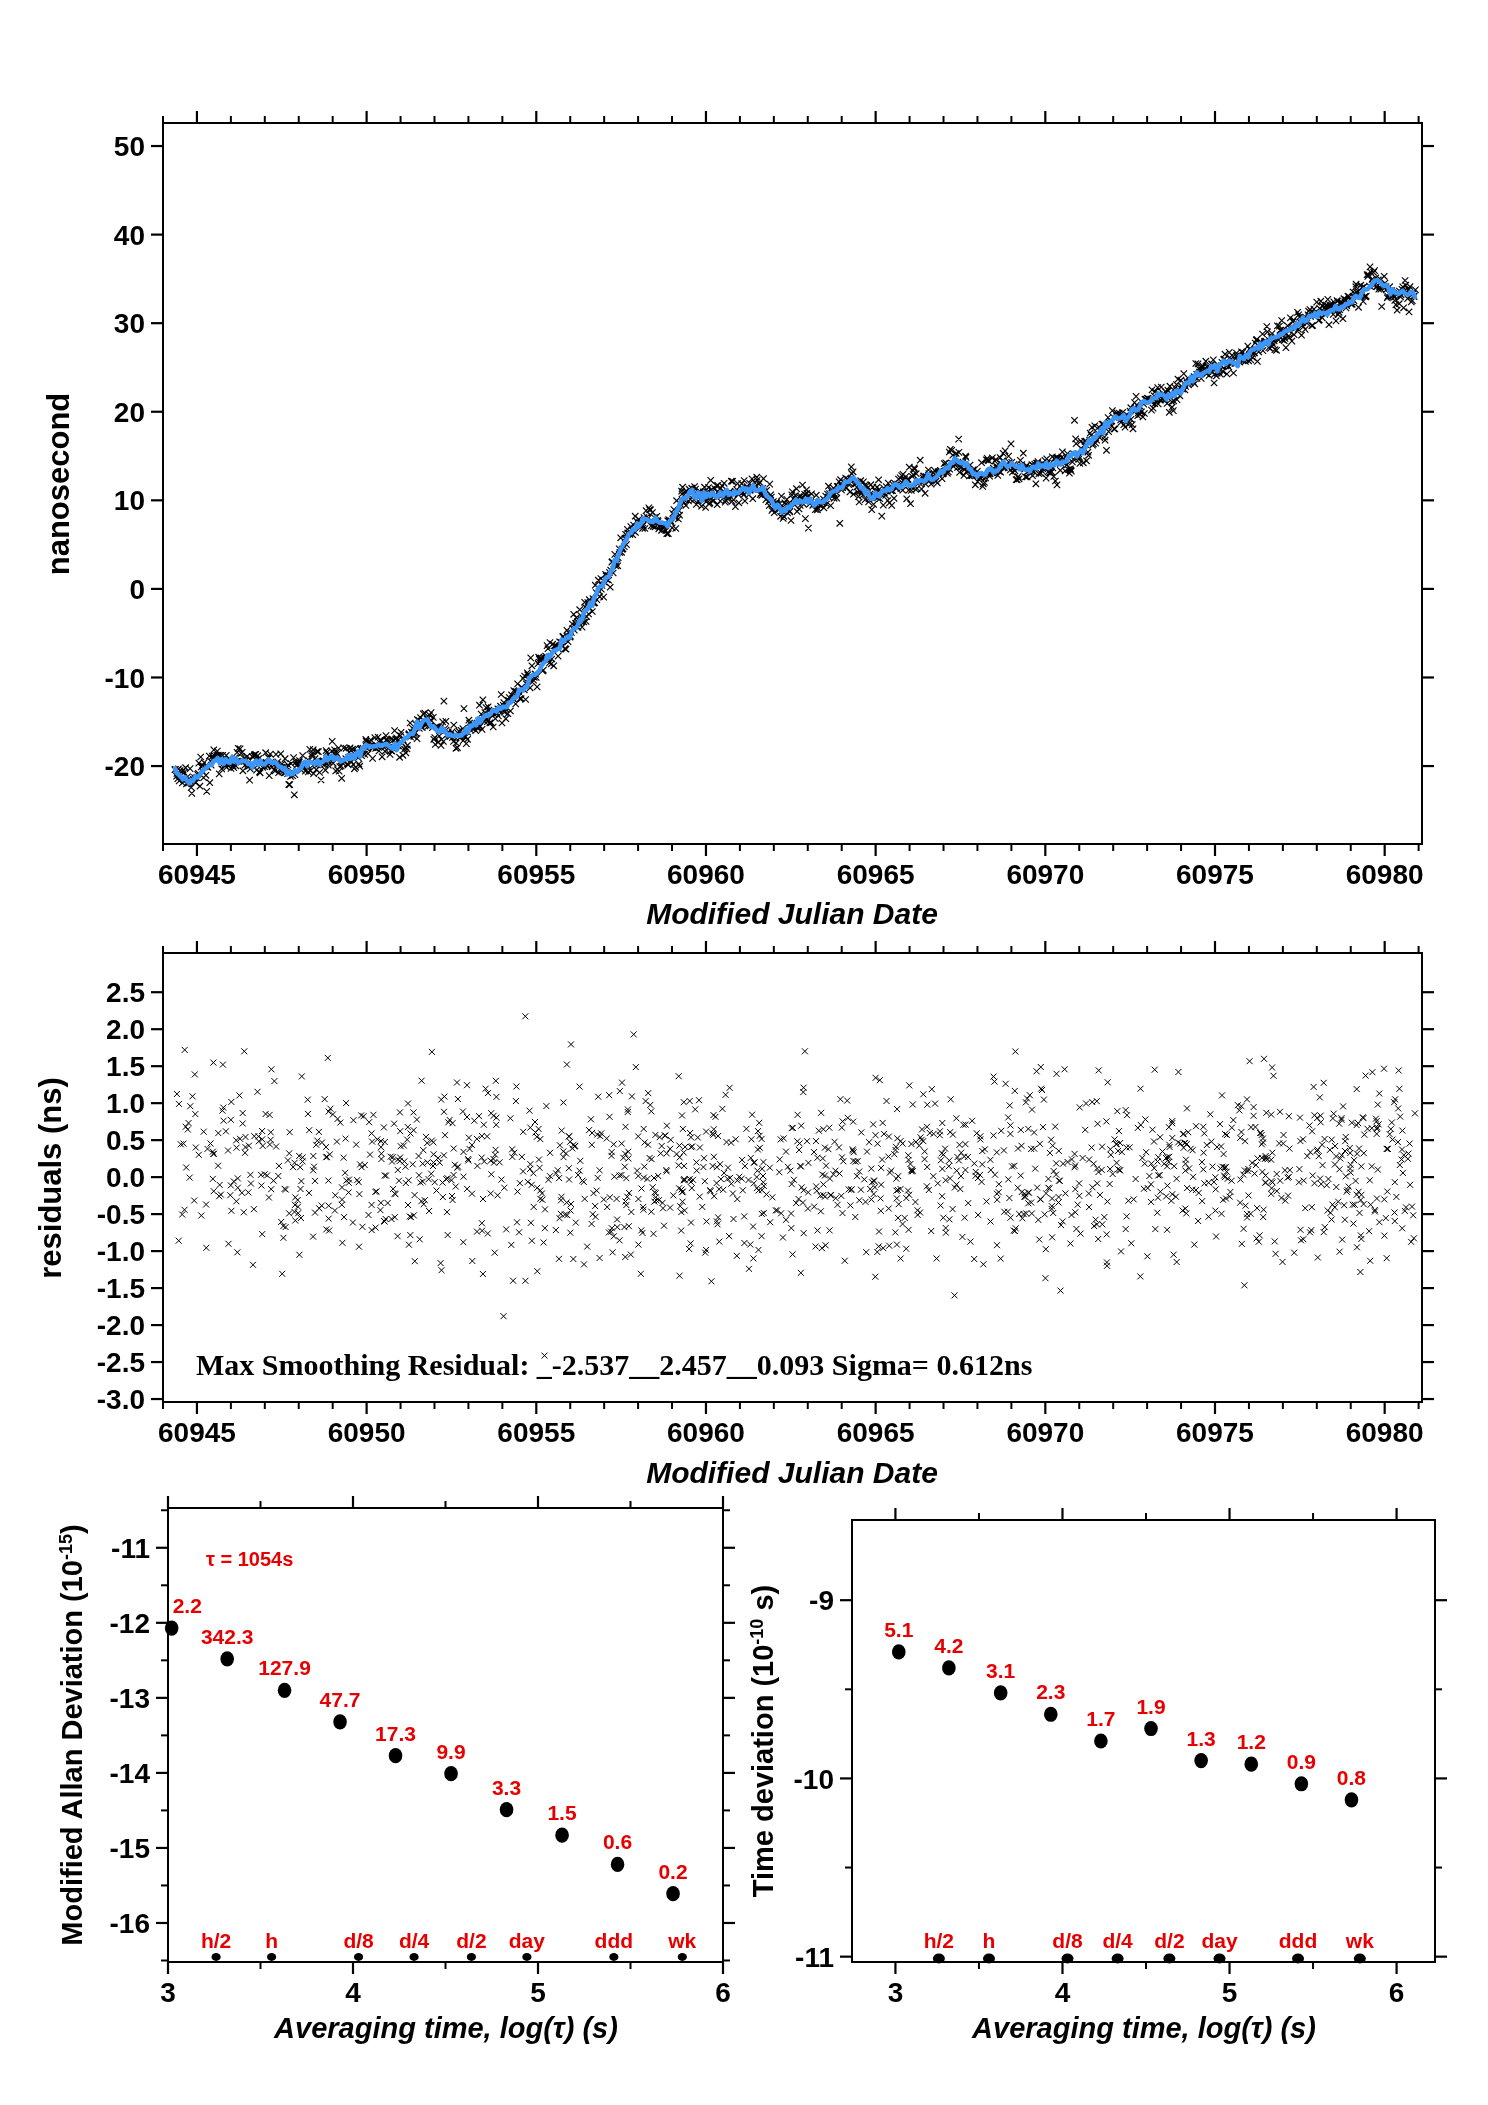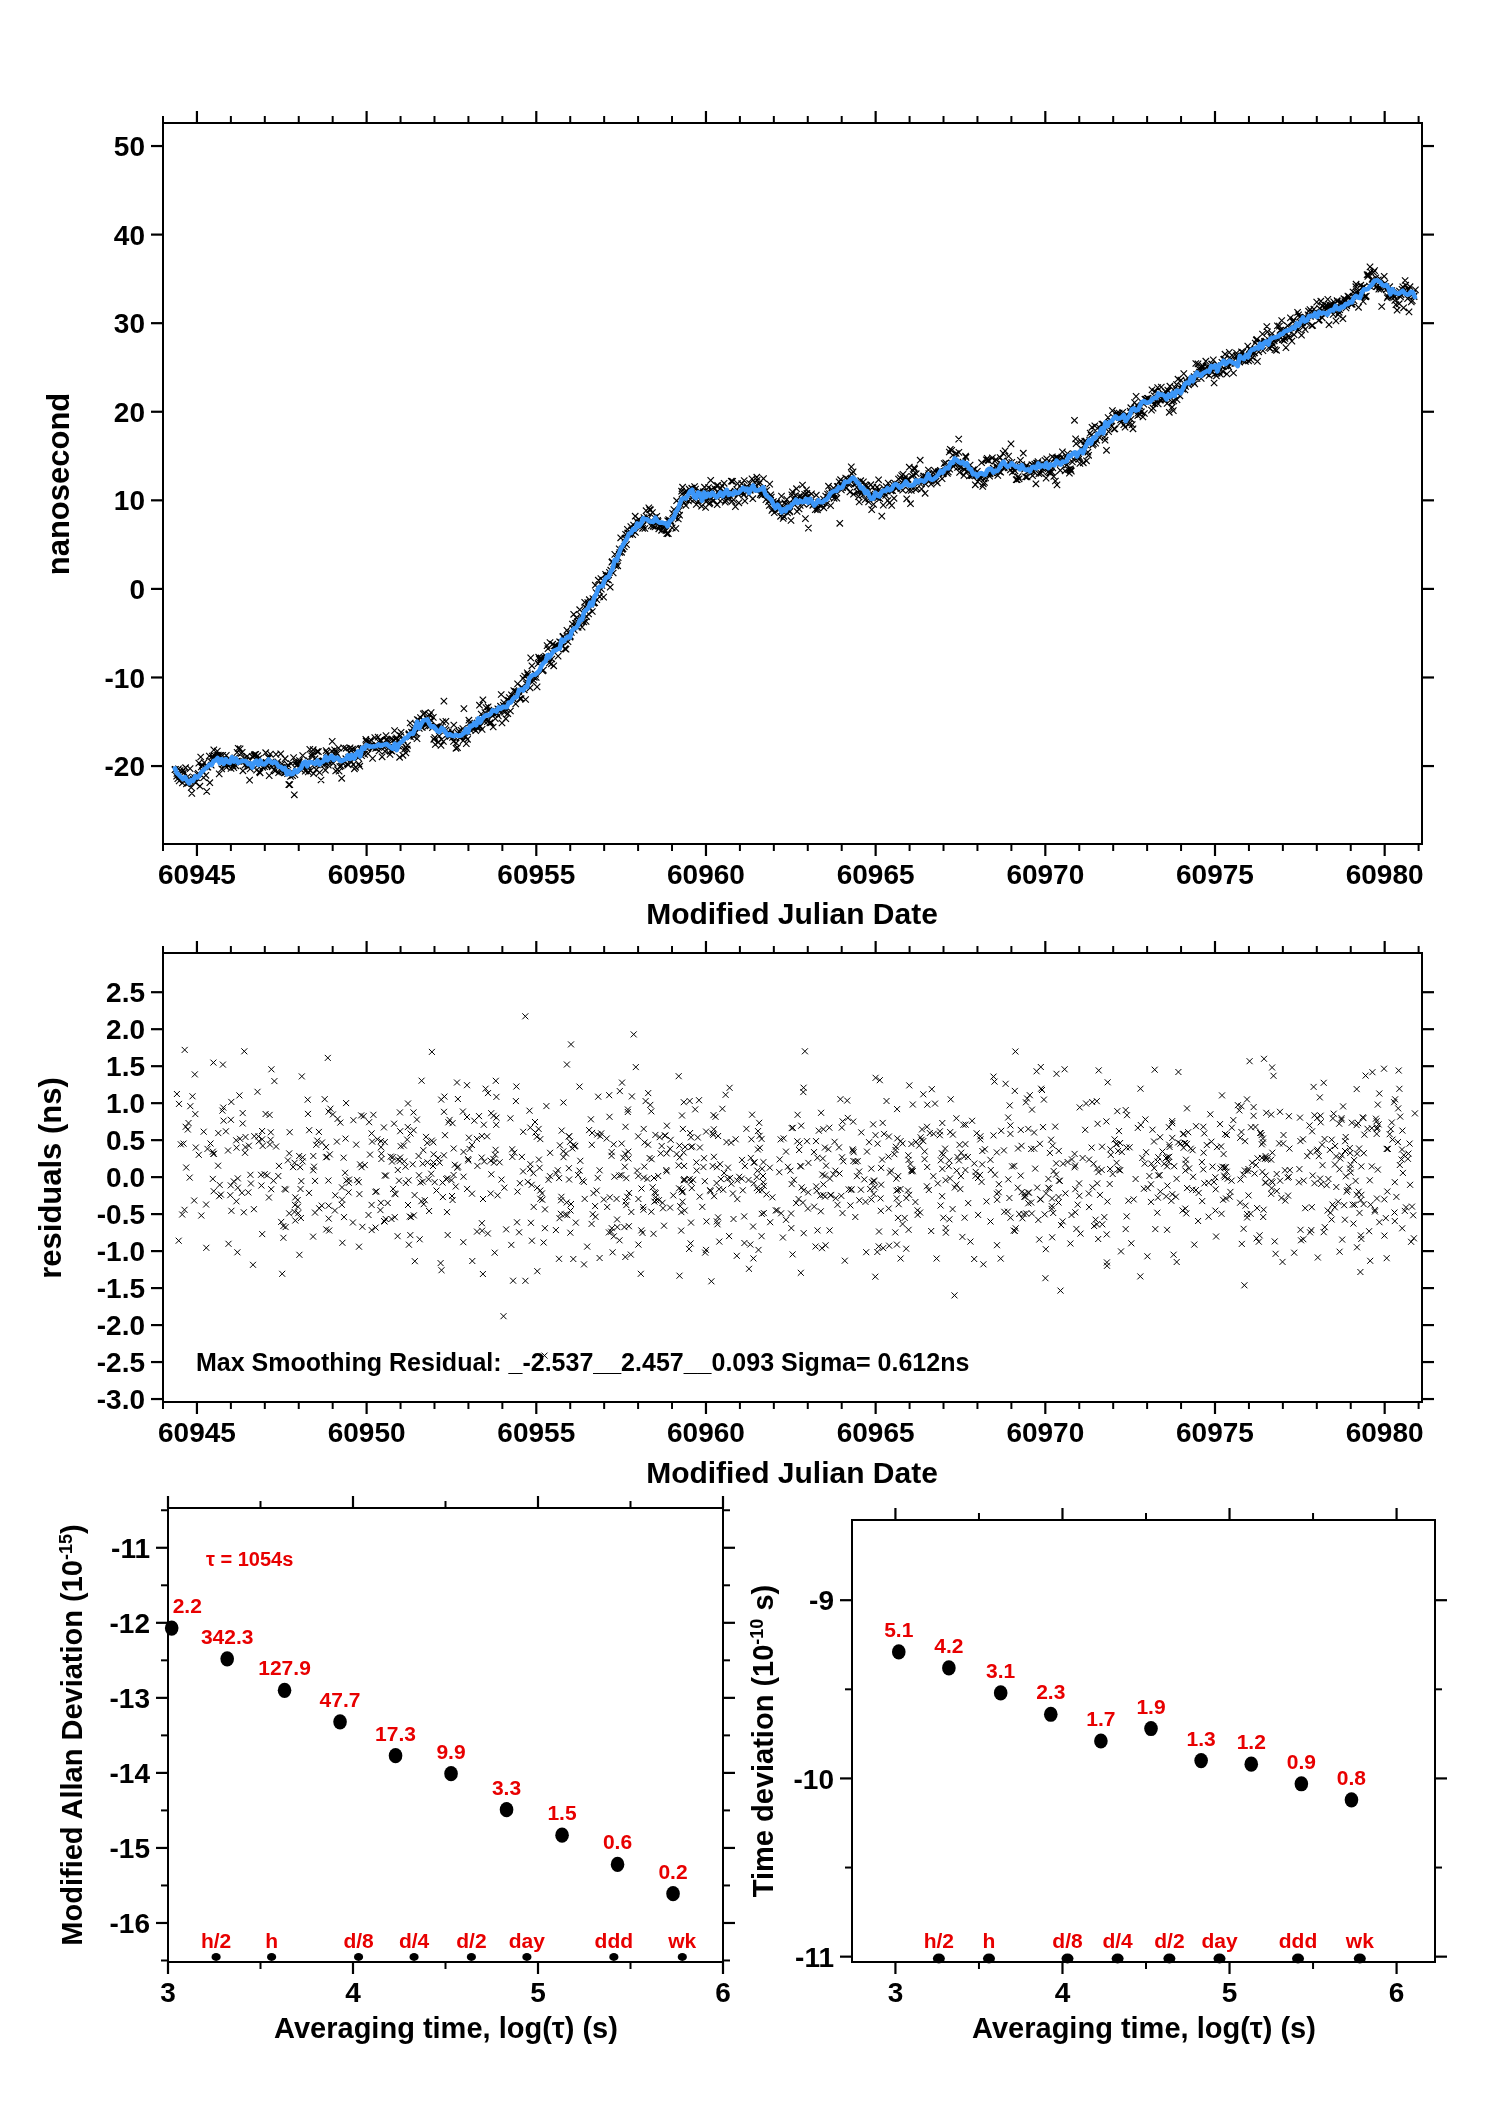--- a/index.html
+++ b/index.html
@@ -1,21 +1,21 @@
 <!DOCTYPE html>
 <html><head>
 <meta charset="utf-8">
 <style>
   html,body{margin:0;padding:0;background:#fff;}
   .fig{position:relative;width:1488px;height:2105px;background:#fff;overflow:hidden;
        font-family:"Liberation Sans",sans-serif;font-weight:bold;color:#000;}
   .fig svg{position:absolute;left:0;top:0;}
   .lbl{position:absolute;white-space:nowrap;line-height:1;}
   .rot{transform:translate(-50%,-50%) rotate(-90deg);}
-  .ctr{transform:translateX(-50%);}
+  .ctr{transform:translateX(-50%);font-style:italic;}
   .red{color:#e80000;}
   sub{font-size:0.62em;}
   sup{font-size:0.62em;}
   .t-prefix{margin-right:44px;}
   .t-join{margin-right:24px;}
   .t-close{margin-right:24px;}
 </style>
 </head>
 <body>
 
@@ -450,21 +450,21 @@
         <ellipse cx="1298.0200573065902" cy="1958.5" rx="6" ry="5.1" fill="#000000"></ellipse>
         <text x="1359.8280802292263" y="1948" text-anchor="middle" font-size="21" font-weight="bold" font-family="Liberation Sans, sans-serif" fill="#e80000">wk</text>
         <ellipse cx="1359.8280802292263" cy="1958.5" rx="6" ry="5.1" fill="#000000"></ellipse>
       </g>
     </svg>
 
   <div class="lbl rot" style="left:58px;top:484px;font-size:31px;">nanosecond</div>
   <div class="lbl ctr" style="left:792px;top:899px;font-size:30px;">Modified Julian Date</div>
 
   <div class="lbl rot" style="left:50px;top:1178px;font-size:31px;">residuals (ns)</div>
-  <div class="lbl" style="left:196px;top:1350px;font-size:25px;">Max Smoothing Residual: _-2.537__2.457__0.093  Sigma= 0.612ns</div>
+  <div class="lbl" style="left:196px;top:1350px;font-size:30px;font-family:Liberation Serif, serif;">Max Smoothing Residual: _-2.537__2.457__0.093  Sigma= 0.612ns</div>
   <div class="lbl ctr" style="left:792px;top:1458px;font-size:30px;">Modified Julian Date</div>
 
   <div class="lbl rot" style="left:72px;top:1735px;font-size:29px;"><span>Modified Allan Deviation (10</span><sup>-15</sup><span>)</span></div>
   <div class="lbl red" style="left:206px;top:1549px;font-size:20px;text-align:center;">τ = 1054s</div>
   <div class="lbl ctr" style="left:446px;top:2014px;font-size:29px;">Averaging time, log(τ) (s)</div>
 
   <div class="lbl rot" style="left:763px;top:1741px;font-size:29px;"><span>Time deviation (10</span><sup>-10</sup><span> s)</span></div>
   <div class="lbl ctr" style="left:1144px;top:2014px;font-size:29px;">Averaging time, log(τ) (s)</div>
 </div>
 

